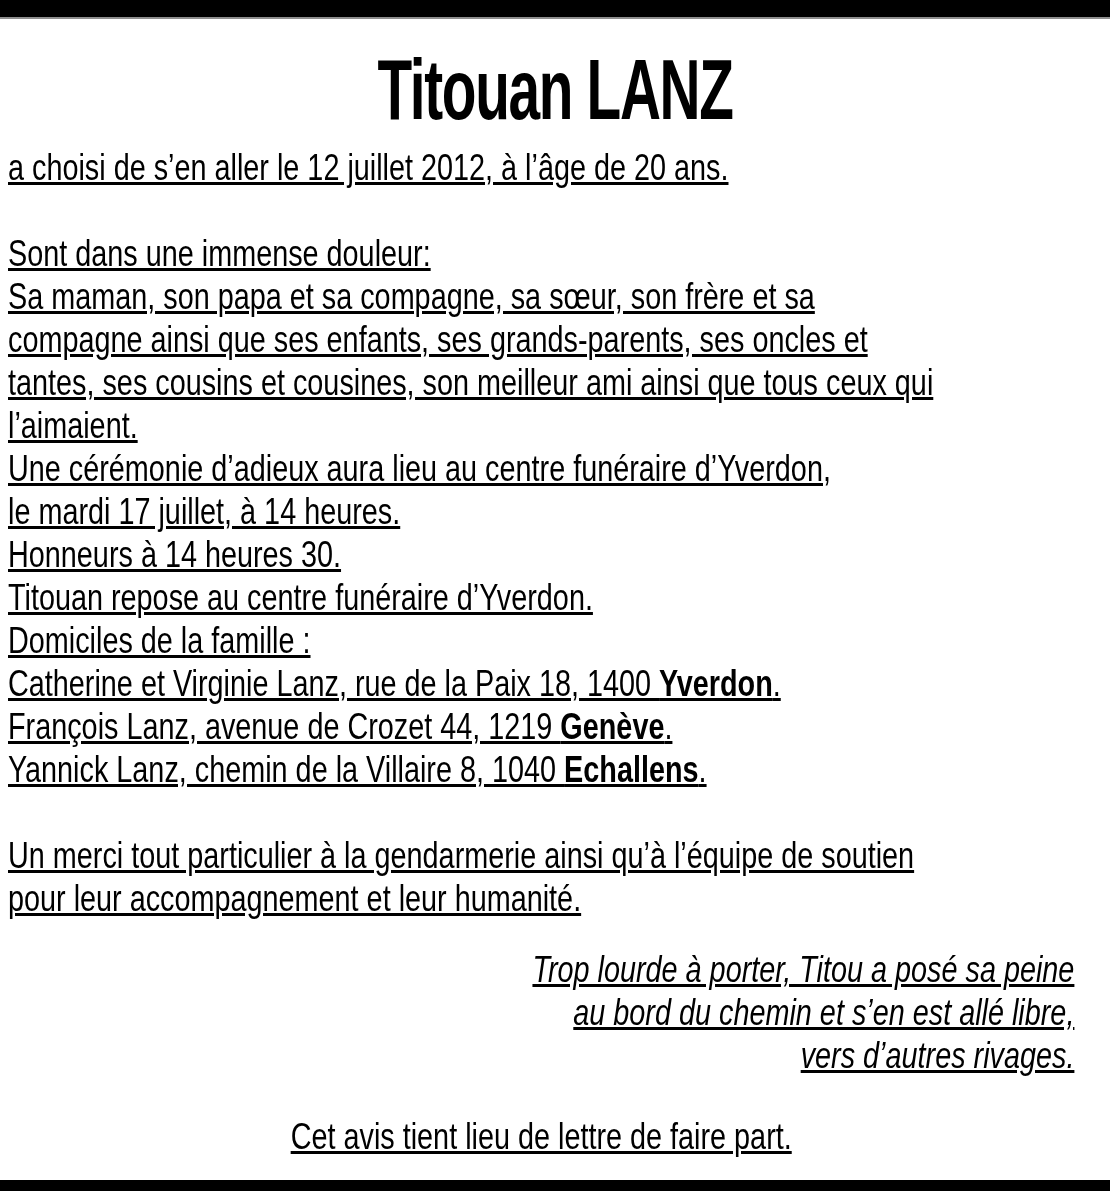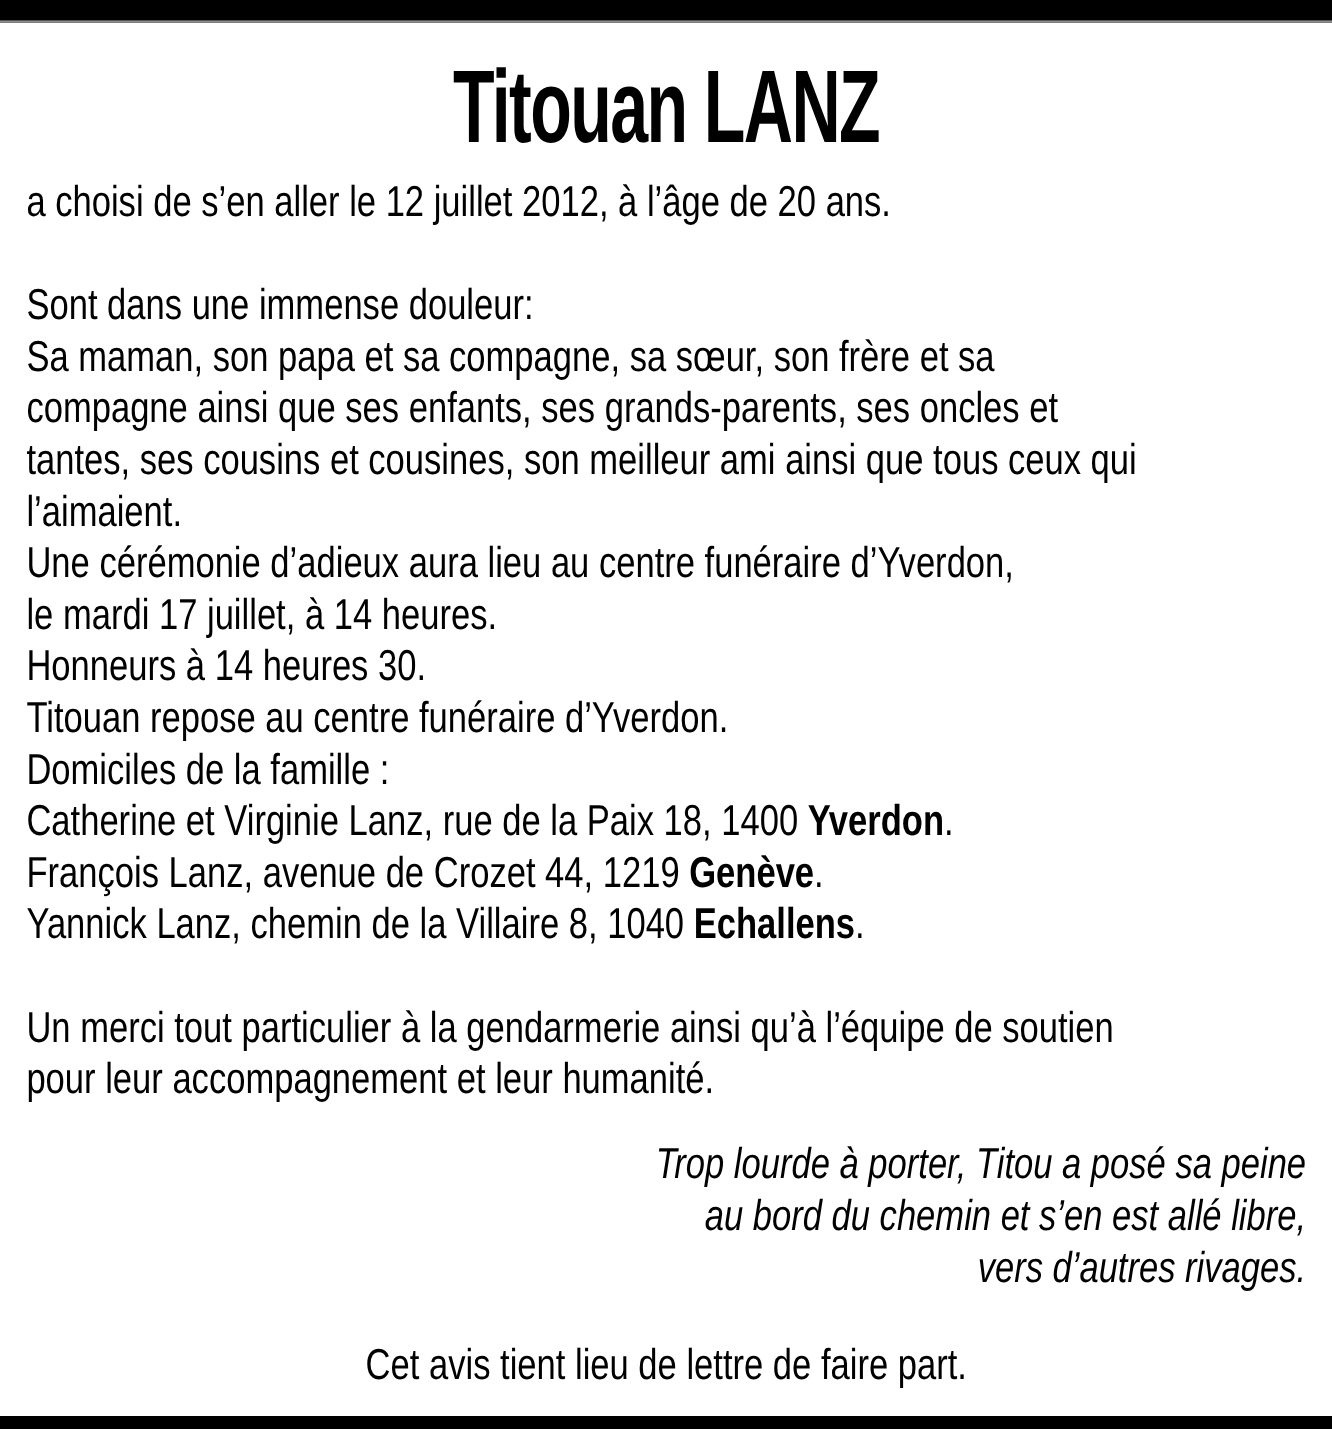--- a/index.html
+++ b/index.html
@@ -33,21 +33,22 @@
     text-align: center;
     font-size: 86px;
     line-height: 92px;
     font-weight: 700;
     letter-spacing: -2px;
     transform: scaleX(0.66);
     transform-origin: top center;
     white-space: pre;
   }
   .content {
-    padding: 0 22px;
+    padding: 0 8px;
+    text-decoration: underline;
   }
   
   .condensed {
     width: 1333px;
     transform: scaleX(0.8);
     transform-origin: top left;
     font-size: 36px;
     line-height: 43px;
   }
   .line {

